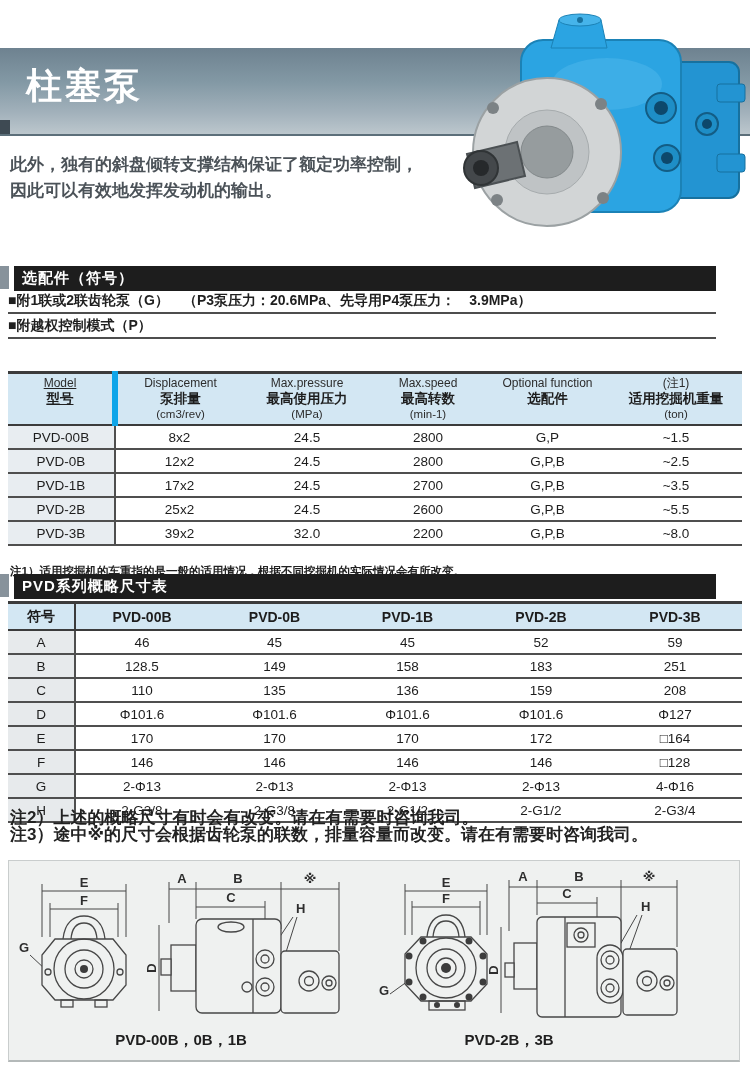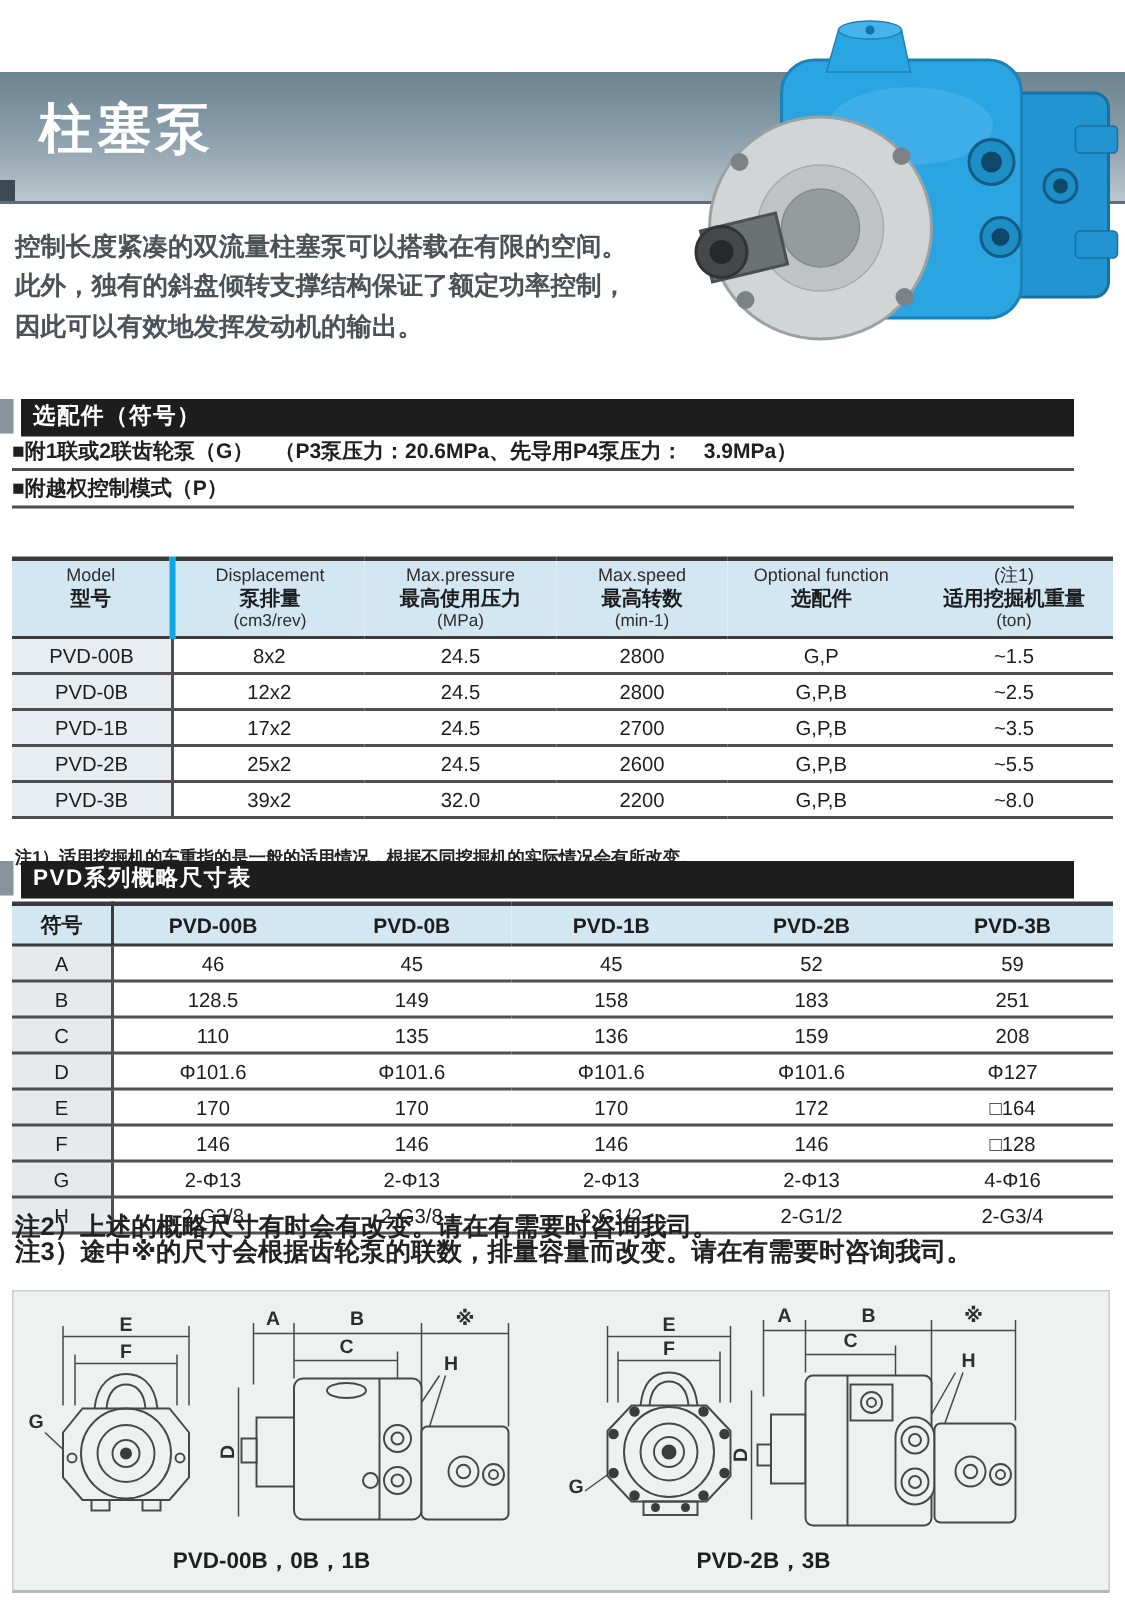--- a/index.html
+++ b/index.html
@@ -33,21 +33,21 @@
   
   .options{position:absolute;top:289px;left:8px;width:708px;margin:0;padding:0;list-style:none;}
   .option-item{height:23px;line-height:23px;border-bottom:2px solid #4d4d4d;font-size:14px;
     font-weight:bold;color:#1f1f1f;white-space:nowrap;}
 
   
   .spec-table{position:absolute;top:371px;left:8px;width:734px;border-collapse:collapse;
     table-layout:fixed;border-top:3px solid #3b3b3b;}
   .spec-table th{background:var(--header-blue);border-bottom:2px solid #3b3b3b;
     padding:2px 0 3px;vertical-align:top;text-align:center;}
-  .spec-table th:first-child{border-right:4px solid #0ea5e9;}
+  .spec-table th:first-child{border-right:6px solid #0ea5e9;text-decoration:underline;}
   .h-en{font-size:12px;font-weight:normal;color:#2c2c2c;line-height:14px;}
   .h-zh{font-size:13.5px;font-weight:bold;color:#1d1d1d;line-height:16px;margin-top:1px;}
   .h-unit{font-size:11.5px;font-weight:normal;color:#2c2c2c;line-height:13px;margin-top:1px;}
   .spec-table td{height:20px;text-align:center;font-size:13.5px;color:#1d1d1d;
     border-bottom:2px solid var(--line-dark);}
   .spec-table td.rowhead{background:var(--rowhead-gray);border-right:2px solid var(--line-dark);}
   .spec-note{position:absolute;top:564px;left:10px;font-size:11.5px;font-weight:bold;color:#222;}
 
   
   .dim-table{position:absolute;top:601px;left:8px;width:734px;border-collapse:collapse;
@@ -105,21 +105,20 @@
       <circle cx="146" cy="100" r="6" fill="#7c8285"></circle>
       <circle cx="42" cy="196" r="6" fill="#7c8285"></circle>
       <circle cx="148" cy="194" r="6" fill="#7c8285"></circle>
       <polygon points="12,150 62,138 70,172 20,184" fill="#6c7174" stroke="#4b5053" stroke-width="2"></polygon>
       <circle cx="26" cy="164" r="17" fill="#44484b" stroke="#303436" stroke-width="2"></circle>
       <circle cx="26" cy="164" r="8" fill="#26292b"></circle>
     </svg>
   </div>
 
   <div class="description">
-    <div>控制长度紧凑的双流量柱塞泵可以搭载在有限的空间。</div>
     <div>此外，独有的斜盘倾转支撑结构保证了额定功率控制，</div>
     <div>因此可以有效地发挥发动机的输出。</div>
   </div>
 
   <div class="bar-tab tab1"></div>
   <div class="section-bar sbar1">选配件（符号）</div>
   <ul class="options" id="options-list">
       <li class="option-item">■附1联或2联齿轮泵（G）　（P3泵压力：20.6MPa、先导用P4泵压力：　3.9MPa）</li>
       <li class="option-item">■附越权控制模式（P）</li>
     </ul>

